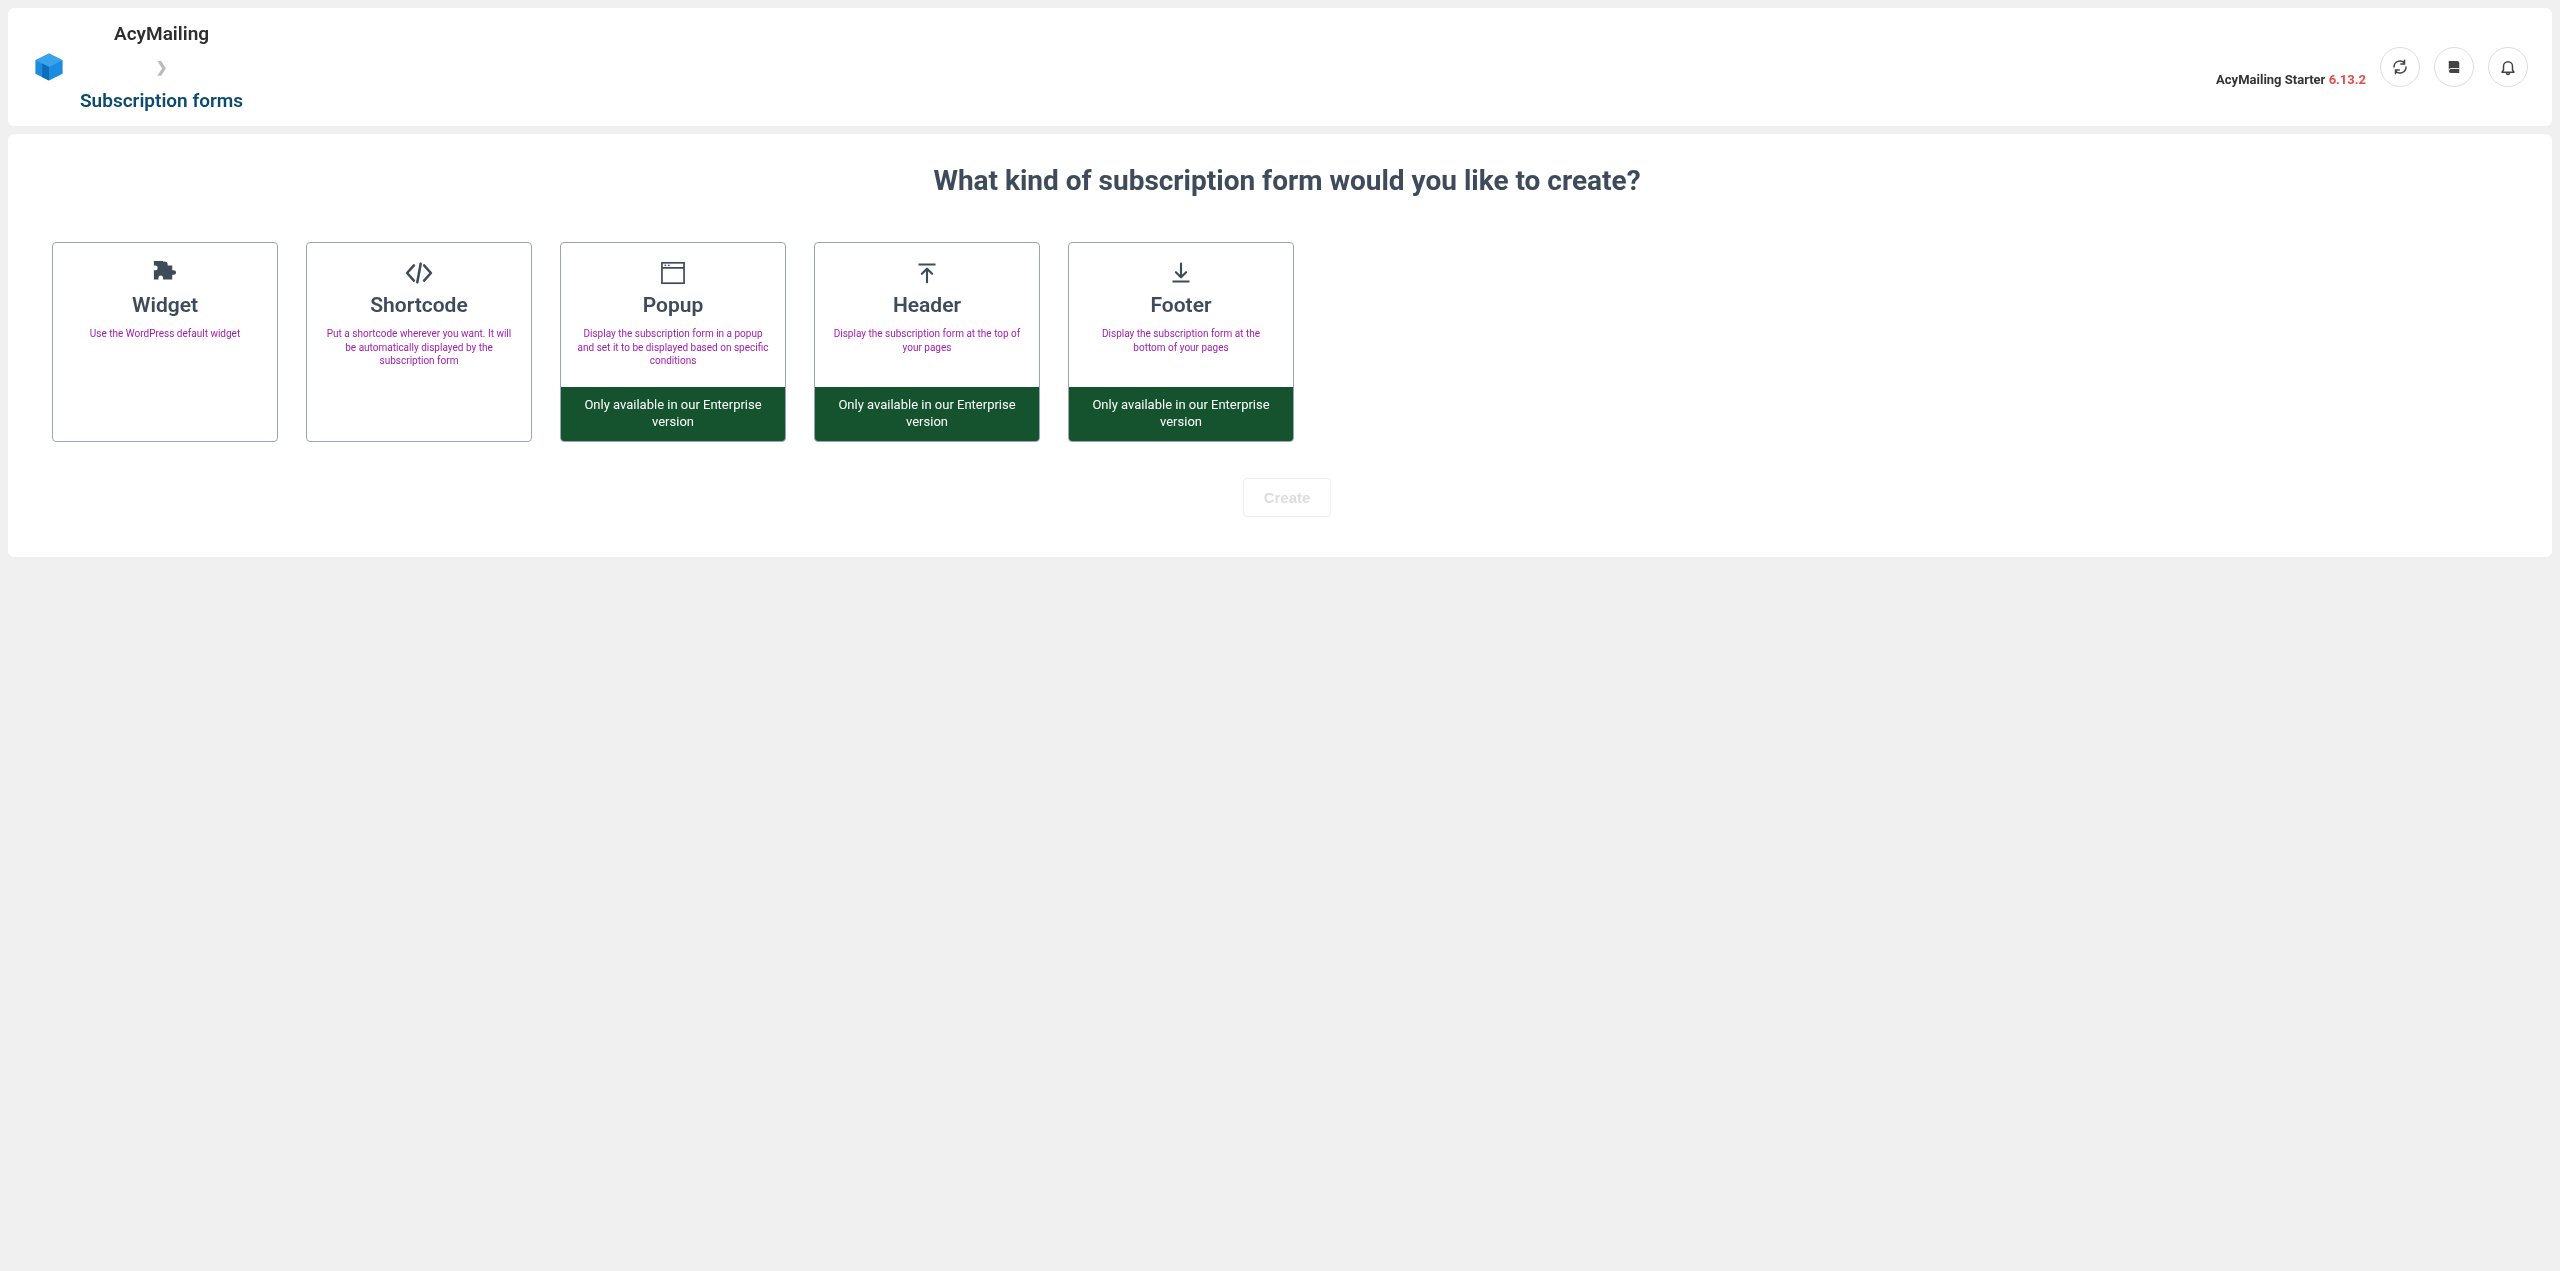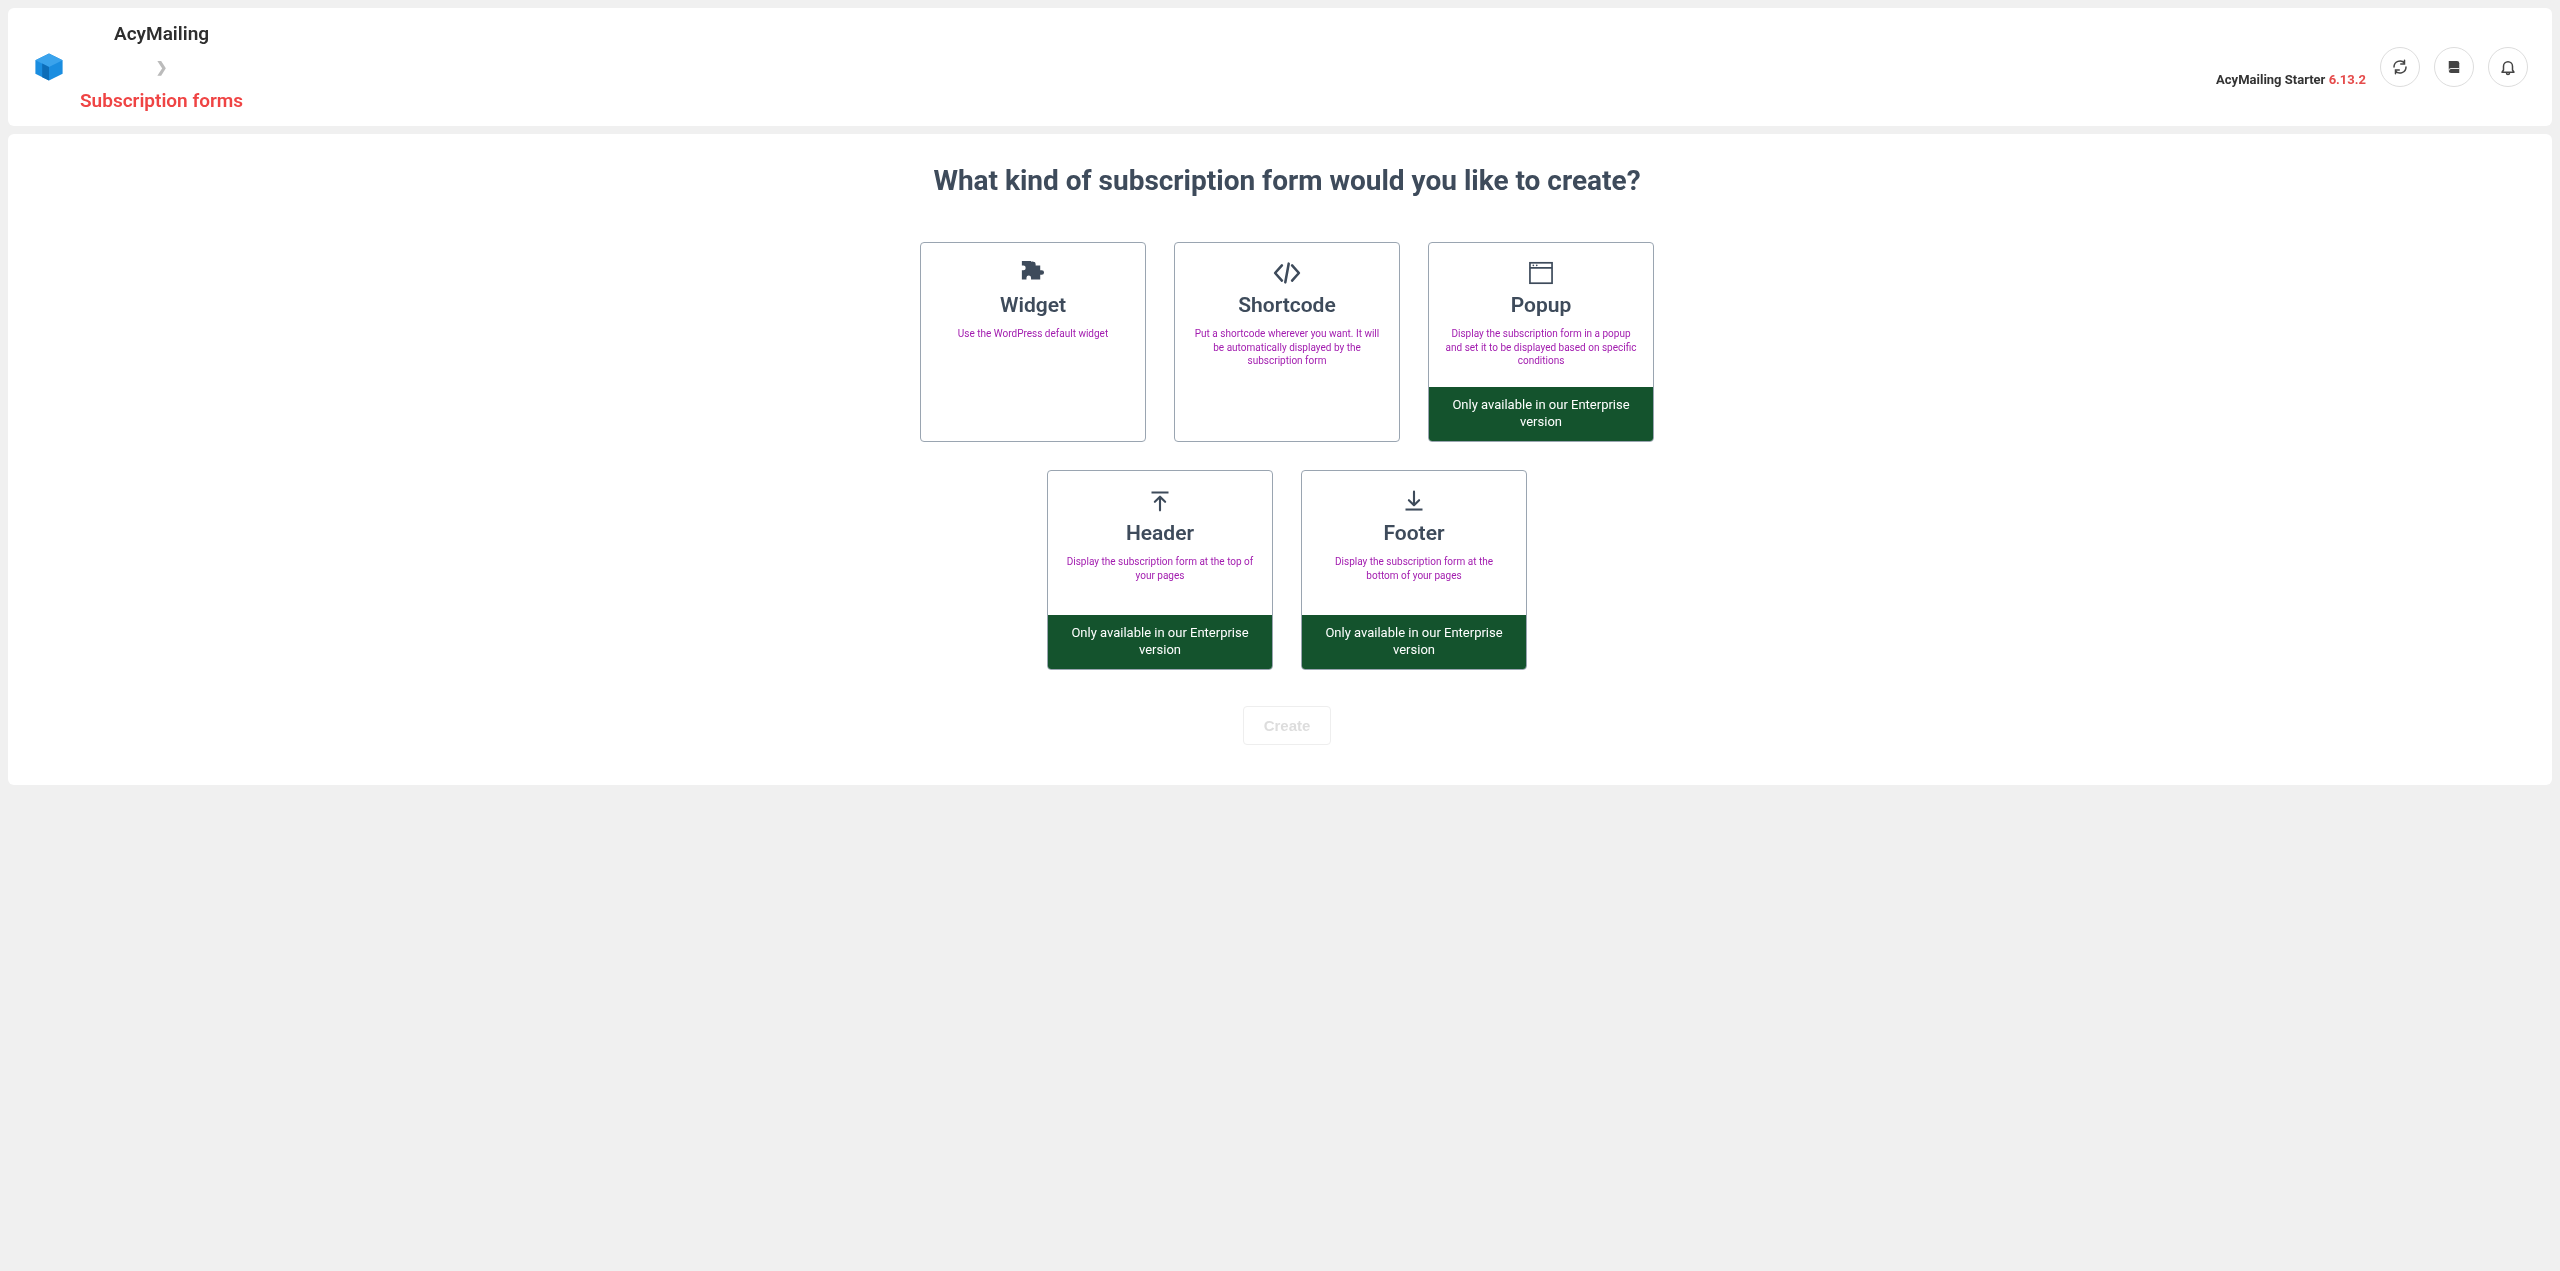--- a/index.html
+++ b/index.html
@@ -15,21 +15,21 @@
       padding: 14px 24px;
       display: flex;
       align-items: center;
       justify-content: space-between;
     }
     .header-left { display: flex; align-items: center; gap: 14px; }
     .logo { width: 34px; height: 34px; }
     .breadcrumb { display: flex; align-items: center; gap: 14px; font-size: 19px; font-weight: 600; flex-direction: column; }
     .breadcrumb .app-name { color: #2e2e2e; }
     .breadcrumb .chev { color: #bbb; font-size: 14px; }
-    .breadcrumb .page-name { color: #ef4444; }
+    .breadcrumb .page-name { color: #0c4a6e; }
     .header-right { display: flex; align-items: flex-end; gap: 14px; }
     .plan-info { font-size: 13px; font-weight: 700; color: #333; }
     .plan-info .version { color: #e54b4b; }
     .icon-btn {
       width: 40px; height: 40px;
       border: 1px solid #ddd;
       border-radius: 50%;
       background: #fff;
       display: flex; align-items: center; justify-content: center;
       cursor: pointer;
@@ -41,21 +41,21 @@
       margin: 8px 8px 0 8px;
       padding: 30px 30px 40px 44px;
     }
     .page-title {
       text-align: center;
       font-size: 28px;
       font-weight: 700;
       color: #3e4b5b;
       margin-bottom: 45px;
     }
-    .cards-wrap { display: flex; flex-direction: column; align-items: center; gap: 28px; }
+    .cards-wrap { display: flex; flex-direction: row; align-items: center; gap: 28px; }
     .card-row { display: flex; gap: 28px; justify-content: center; flex-wrap: wrap; }
     .card {
       width: 226px;
       min-height: 200px;
       border: 1px solid #9aa5b1;
       border-radius: 4px;
       display: flex;
       flex-direction: column;
       overflow: hidden;
       cursor: pointer;

